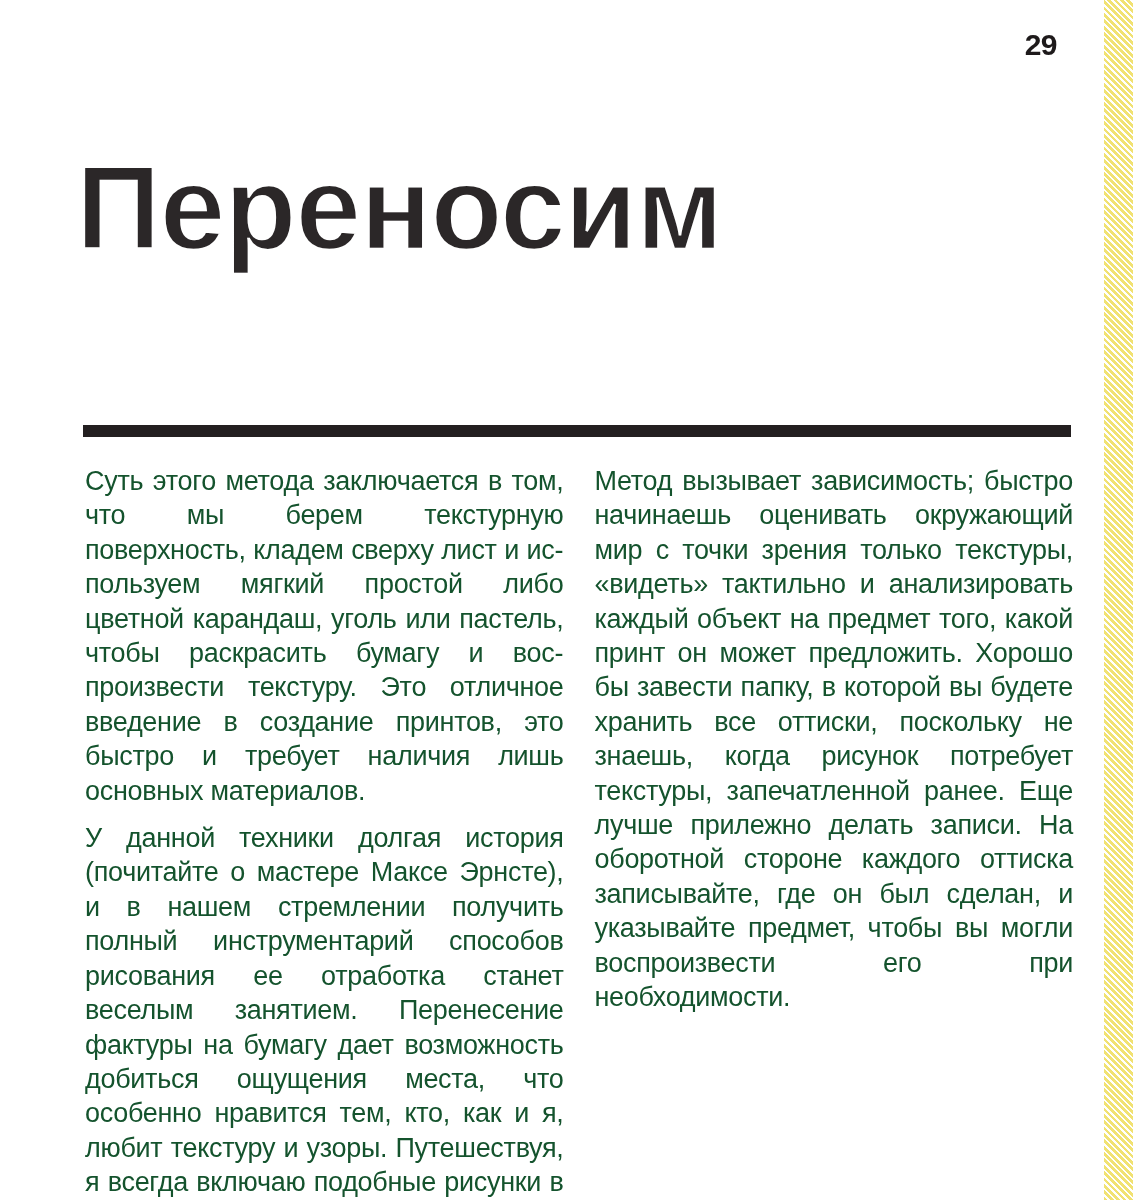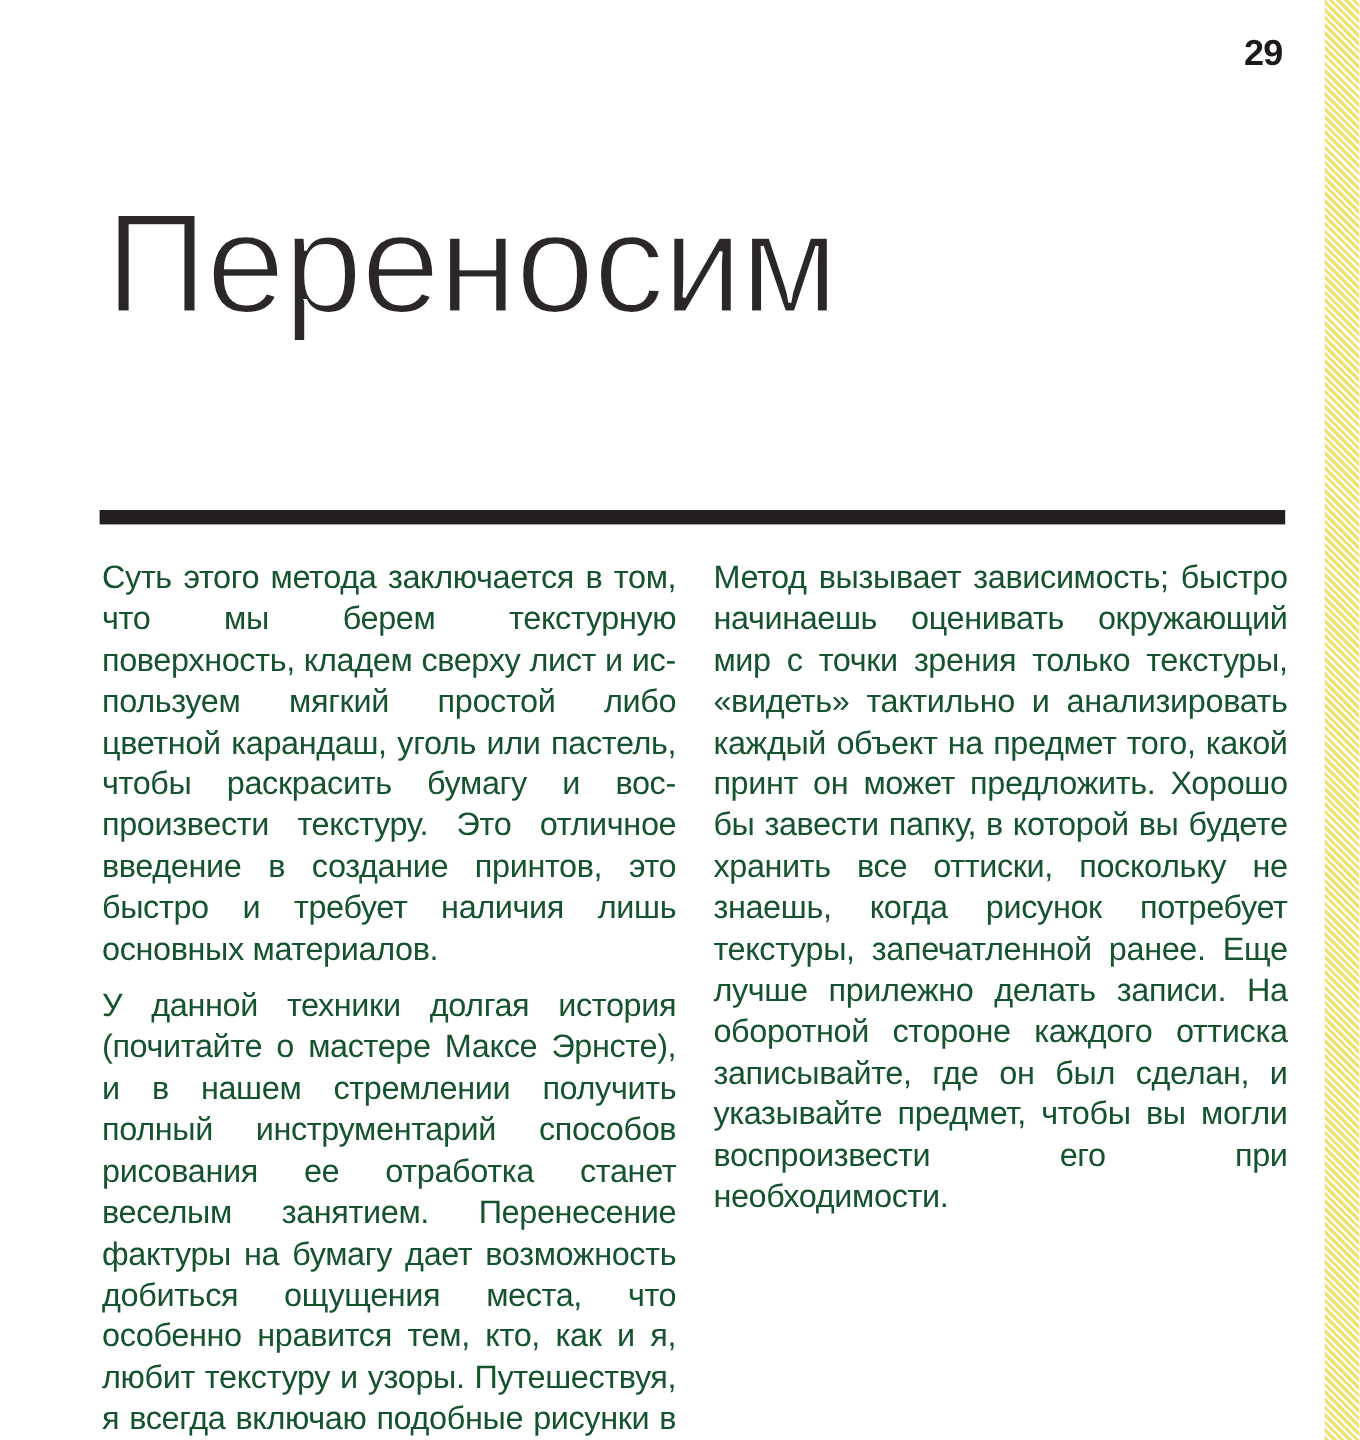--- a/index.html
+++ b/index.html
@@ -30,34 +30,34 @@
       45deg,
       #f1e272 0px,
       #f1e272 2.7px,
       #ffffff 2.7px,
       #ffffff 4.5px
     );
   }
   .page-number {
     position: absolute;
     top: 30px;
-    right: 64px;
+    right: 76px;
     font-size: 30px;
     font-weight: 700;
     color: #1e1a1b;
     line-height: 1;
     letter-spacing: -0.5px;
   }
   .title {
     position: absolute;
     left: 76px;
     top: 143px;
-    margin: 12px;
+    margin: 0;
     font-size: 118px;
-    font-weight: 400;
+    font-weight: 700;
     line-height: 130px;
     color: #2b2728;
     letter-spacing: -1px;
     -webkit-text-stroke: 2.5px #ffffff; 
     paint-order: fill;
     white-space: nowrap;
   }
   .title .title-line {
     display: block;
   }

